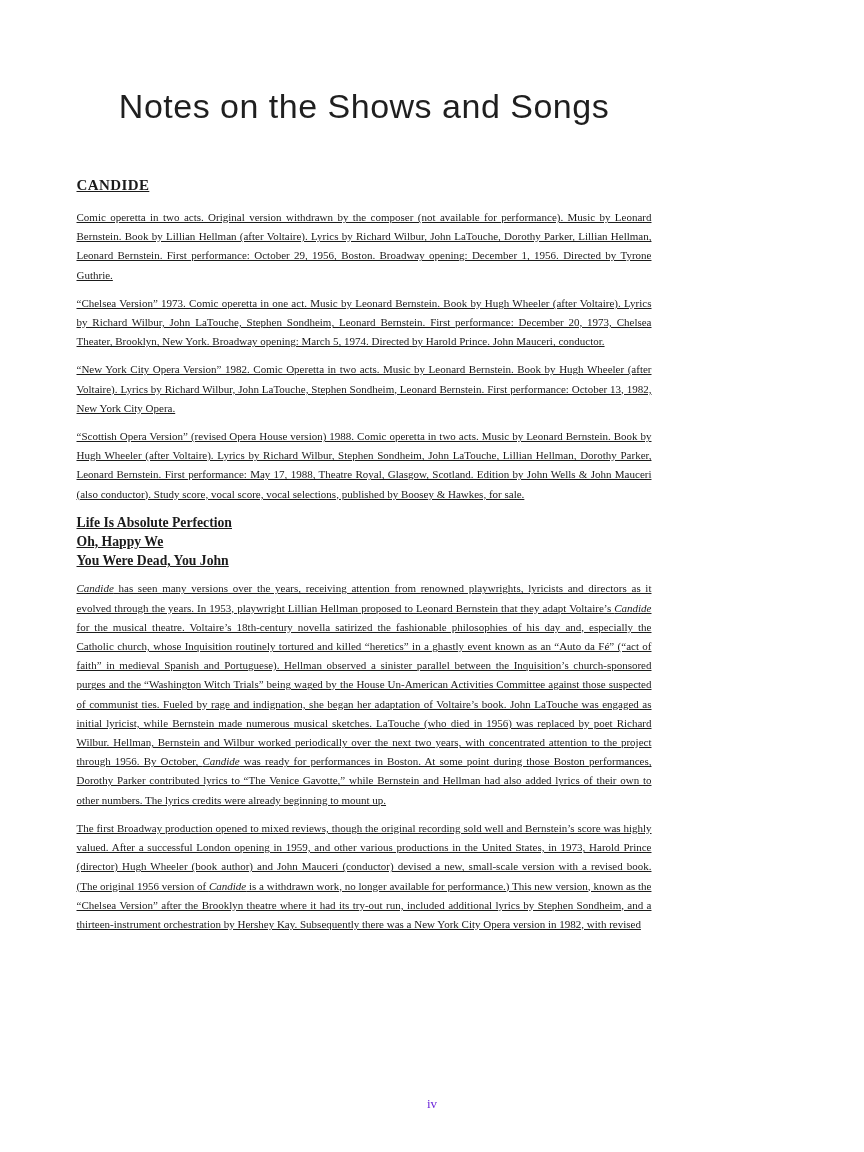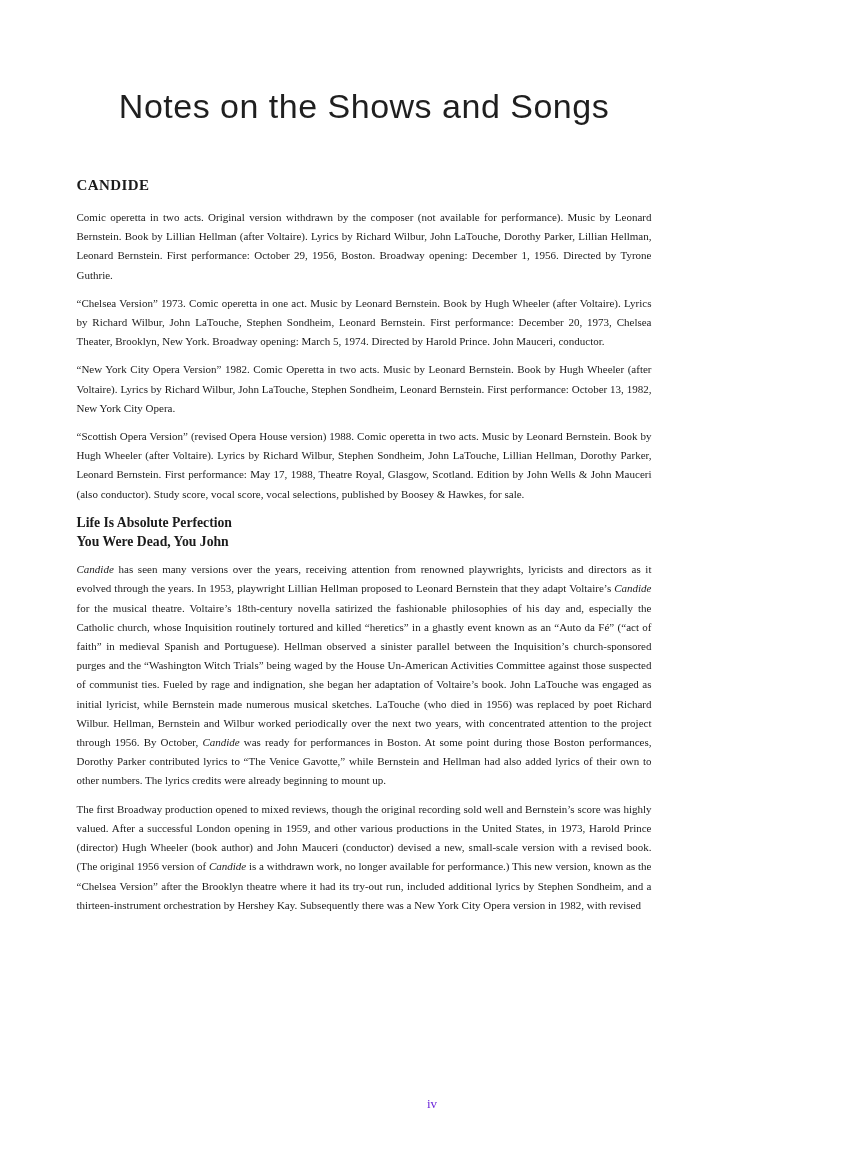--- a/index.html
+++ b/index.html
@@ -22,20 +22,21 @@
     font-weight: 400;
     font-size: 34px;
     line-height: 44px;
     text-align: center;
     color: #1f1f1f;
     letter-spacing: 0.5px;
   }
   .content {
     margin: 0 auto;
     width: 575px;
+    text-decoration: underline;
   }
   .heading {
     margin: 48px 0 0 0;
     font-size: 15px;
     line-height: 18px;
     font-weight: bold;
     letter-spacing: 0.4px;
   }
   p.body {
     margin: 0 0 9px 0;
@@ -71,20 +72,21 @@
   <div class="content">
     <h2 class="heading">CANDIDE</h2>
     <div class="paras-top">
         <p class="body"><span>Comic operetta in two acts. Original version withdrawn by the composer (not available for performance). Music by Leonard Bernstein. Book by Lillian Hellman (after Voltaire). Lyrics by Richard Wilbur, John LaTouche, Dorothy Parker, Lillian Hellman, Leonard Bernstein. First performance: October 29, 1956, Boston. Broadway opening: December 1, 1956. Directed by Tyrone Guthrie.</span></p>
         <p class="body"><span>“Chelsea Version” 1973. Comic operetta in one act. Music by Leonard Bernstein. Book by Hugh Wheeler (after Voltaire). Lyrics by Richard Wilbur, John LaTouche, Stephen Sondheim, Leonard Bernstein. First performance: December 20, 1973, Chelsea Theater, Brooklyn, New York. Broadway opening: March 5, 1974. Directed by Harold Prince. John Mauceri, conductor.</span></p>
         <p class="body"><span>“New York City Opera Version” 1982. Comic Operetta in two acts. Music by Leonard Bernstein. Book by Hugh Wheeler (after Voltaire). Lyrics by Richard Wilbur, John LaTouche, Stephen Sondheim, Leonard Bernstein. First performance: October 13, 1982, New York City Opera.</span></p>
         <p class="body"><span>“Scottish Opera Version” (revised Opera House version) 1988. Comic operetta in two acts. Music by Leonard Bernstein. Book by Hugh Wheeler (after Voltaire). Lyrics by Richard Wilbur, Stephen Sondheim, John LaTouche, Lillian Hellman, Dorothy Parker, Leonard Bernstein. First performance: May 17, 1988, Theatre Royal, Glasgow, Scotland. Edition by John Wells &amp; John Mauceri (also conductor). Study score, vocal score, vocal selections, published by Boosey &amp; Hawkes, for sale.</span></p>
       </div>
     <div class="songs">
         <div class="song-line">Life Is Absolute Perfection</div>
+        <div class="song-line">Oh, Happy We</div>
         <div class="song-line">You Were Dead, You John</div>
       </div>
     <div>
         <p class="body"><em>Candide</em><span> has seen many versions over the years, receiving attention from renowned playwrights, lyricists and directors as it evolved through the years. In 1953, playwright Lillian Hellman proposed to Leonard Bernstein that they adapt Voltaire’s </span><em>Candide</em><span> for the musical theatre. Voltaire’s 18th-century novella satirized the fashionable philosophies of his day and, especially the Catholic church, whose Inquisition routinely tortured and killed “heretics” in a ghastly event known as an “Auto da Fé” (“act of faith” in medieval Spanish and Portuguese). Hellman observed a sinister parallel between the Inquisition’s church-sponsored purges and the “Washington Witch Trials” being waged by the House Un-American Activities Committee against those suspected of communist ties. Fueled by rage and indignation, she began her adaptation of Voltaire’s book. John LaTouche was engaged as initial lyricist, while Bernstein made numerous musical sketches. LaTouche (who died in 1956) was replaced by poet Richard Wilbur. Hellman, Bernstein and Wilbur worked periodically over the next two years, with concentrated attention to the project through 1956. By October, </span><em>Candide</em><span> was ready for performances in Boston. At some point during those Boston performances, Dorothy Parker contributed lyrics to “The Venice Gavotte,” while Bernstein and Hellman had also added lyrics of their own to other numbers. The lyrics credits were already beginning to mount up.</span></p>
         <p class="body"><span>The first Broadway production opened to mixed reviews, though the original recording sold well and Bernstein’s score was highly valued. After a successful London opening in 1959, and other various productions in the United States, in 1973, Harold Prince (director) Hugh Wheeler (book author) and John Mauceri (conductor) devised a new, small-scale version with a revised book. (The original 1956 version of </span><em>Candide</em><span> is a withdrawn work, no longer available for performance.) This new version, known as the “Chelsea Version” after the Brooklyn theatre where it had its try-out run, included additional lyrics by Stephen Sondheim, and a thirteen-instrument orchestration by Hershey Kay. Subsequently there was a New York City Opera version in 1982, with revised</span></p>
       </div>
   </div>
   <div class="page-number">iv</div>
 </div>
 

